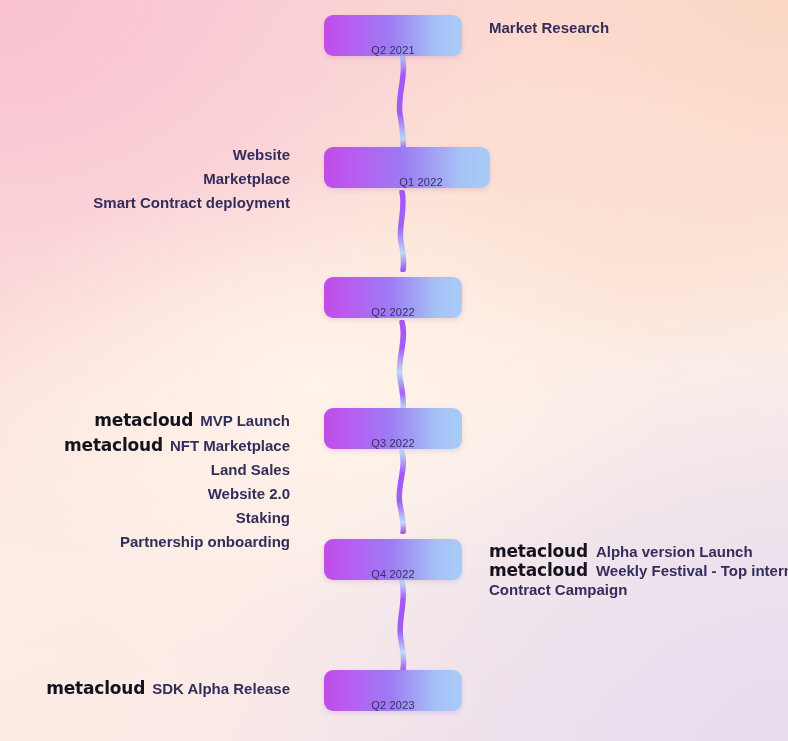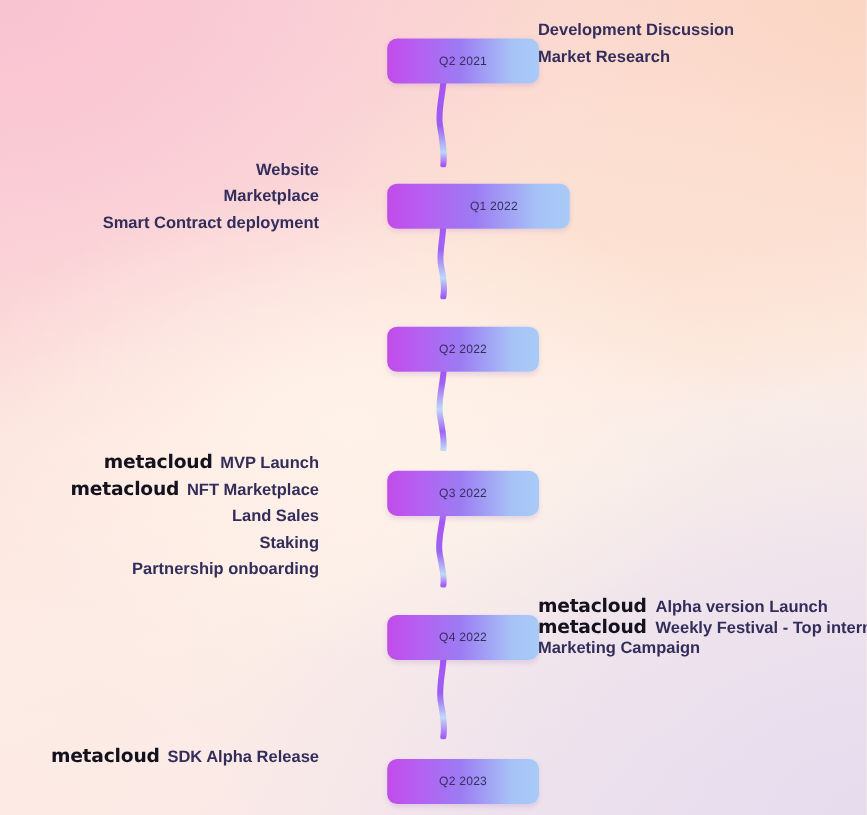--- a/index.html
+++ b/index.html
@@ -46,30 +46,29 @@
     position: absolute;
     left: 0;
     top: 0;
     width: 788px;
     height: 741px;
   }
 
   
   .pill {
     position: absolute;
-    left: 352px;
+    left: 324px;
     width: 138px;
     height: 41px;
     border-radius: 9px;
     background: linear-gradient(90deg, #c14ce8 0%, #b95bf0 16%, #9d7bf3 48%, #a6c2f6 82%, #a9cbf7 100%);
     box-shadow: 0 2px 5px rgba(140,90,190,0.18);
     display: flex;
-    align-items: center;
+    align-items: flex-end;
     justify-content: center;
-    margin-top: 20px;
   }
   .pill-label {
     font-size: 11px;
     font-weight: 400;
     letter-spacing: 0.2px;
     color: #33305e;
     white-space: nowrap;
   }
 
   
@@ -207,23 +206,20 @@
         </defs>
         <path d="M22,2 C27,20 17,42 21,60 C24,76 24,84 23,90" fill="none" stroke="url(#cg5)" stroke-width="5.5" stroke-linecap="round"></path>
       </svg>
     </div>
 
     <div class="pill" style="top:15px;">
       <span class="pill-label">Q2 2021</span>
     </div>
     <div class="side right" style="top:16px;">
       <span class="item">
-        <span class="item-text">Development Discussion</span>
-      </span>
-      <span class="item">
         <span class="item-text">Market Research</span>
       </span>
     </div>
 
     <div class="pill" style="top:147px;padding-left:28px;">
       <span class="pill-label">Q1 2022</span>
     </div>
     <div class="side left" style="top:143px;">
       <span class="item">
         <span class="item-text">Website</span>
@@ -247,39 +243,42 @@
       <span class="item">
         <span class="brand">metacloud</span><span class="item-text">MVP Launch</span>
       </span>
       <span class="item">
         <span class="brand">metacloud</span><span class="item-text">NFT Marketplace</span>
       </span>
       <span class="item">
         <span class="item-text">Land Sales</span>
       </span>
       <span class="item">
+        <span class="item-text">Website 2.0</span>
+      </span>
+      <span class="item">
         <span class="item-text">Staking</span>
       </span>
       <span class="item">
         <span class="item-text">Partnership onboarding</span>
       </span>
     </div>
 
     <div class="pill" style="top:539px;">
       <span class="pill-label">Q4 2022</span>
     </div>
     <div class="side right" style="top:542px;line-height:19px;">
       <span class="item">
         <span class="brand">metacloud</span><span class="item-text">Alpha version Launch</span>
       </span>
       <span class="item hang">
         <span class="brand">metacloud</span><span class="hang-text">Weekly Festival - Top international artists</span>
       </span>
       <span class="item">
-        <span class="item-text">Marketing Campaign</span>
+        <span class="item-text">Contract Campaign</span>
       </span>
     </div>
 
     <div class="pill" style="top:670px;">
       <span class="pill-label">Q2 2023</span>
     </div>
     <div class="side left" style="top:676px;">
       <span class="item">
         <span class="brand">metacloud</span><span class="item-text">SDK Alpha Release</span>
       </span>

